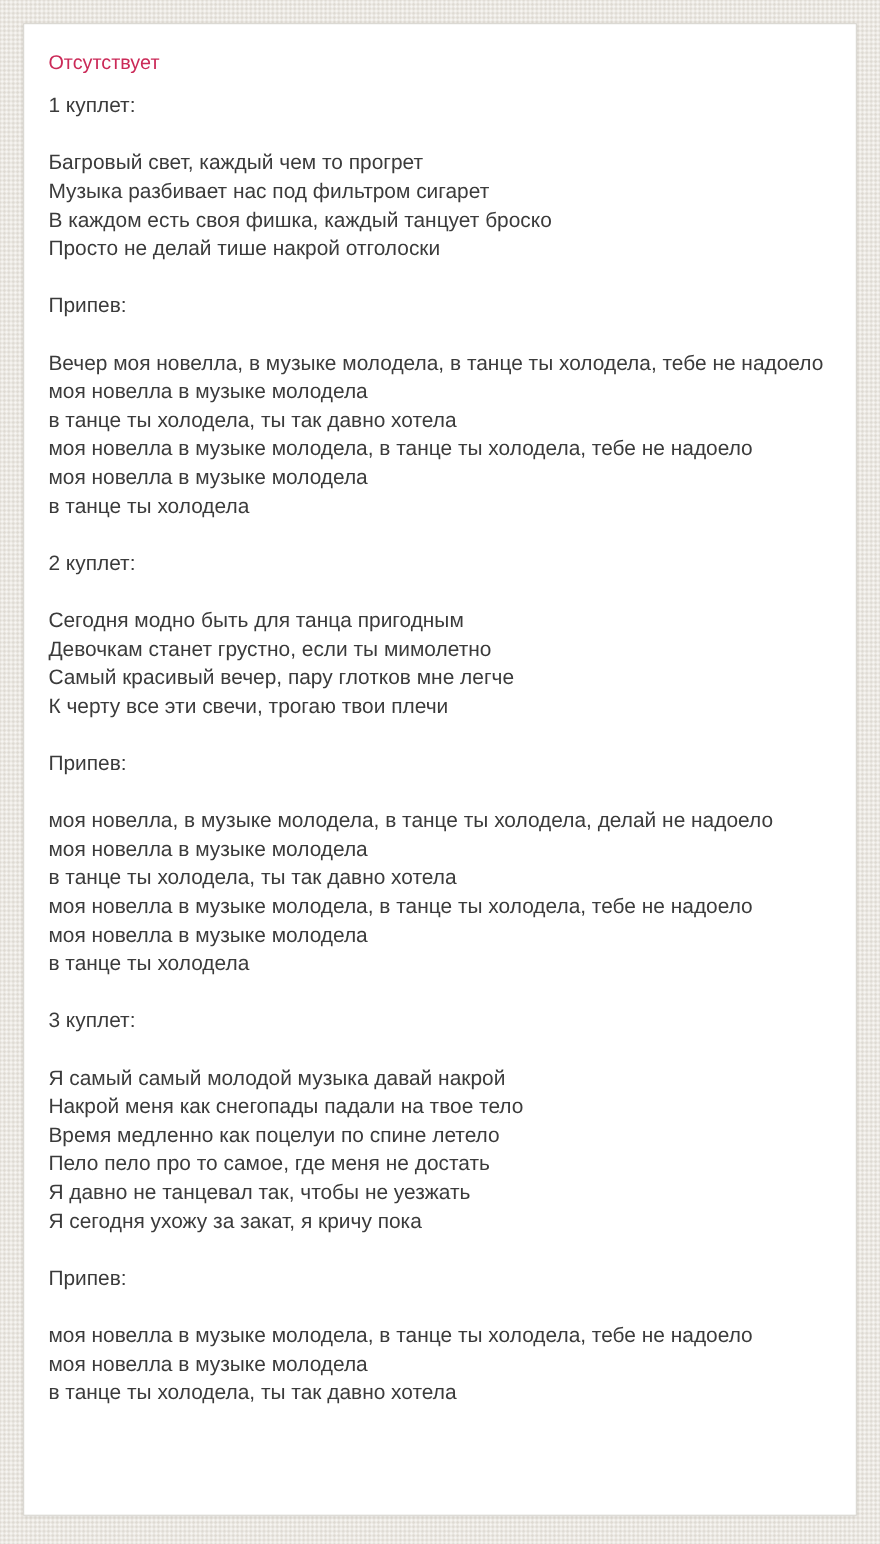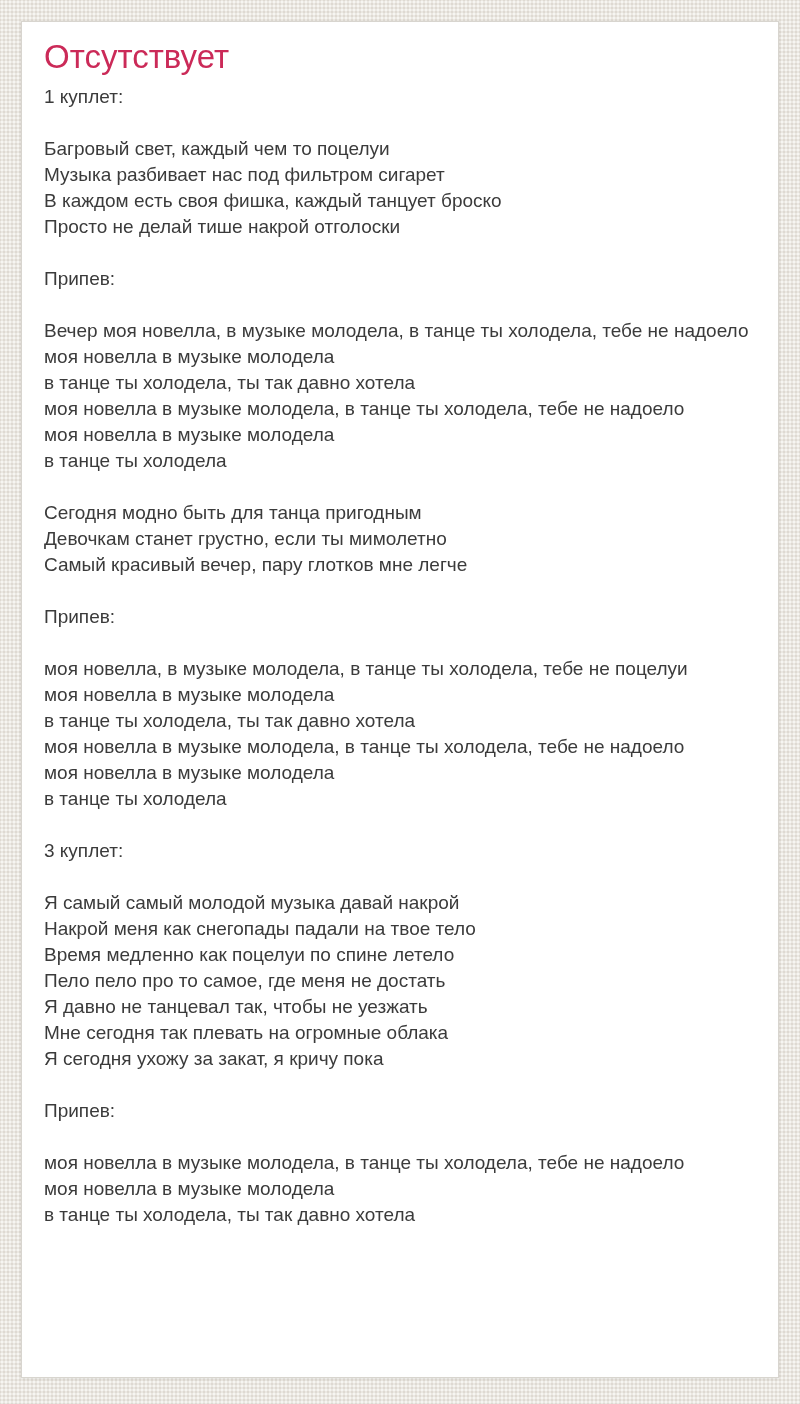--- a/index.html
+++ b/index.html
@@ -23,21 +23,21 @@
     left: 21px;
     top: 21px;
     width: 758px;
     height: 1357px;
     background: #ffffff;
     border: 1px solid #d8d5cf;
     box-shadow: 0 1px 3px rgba(0,0,0,0.07);
     padding: 20px 22px 0 22px;
   }
   .song-title {
-    font-size: 33px;
+    font-size: 18px;
     line-height: 30px;
     font-weight: 400;
     color: var(--title, #cb2a58);
   }
   .artist-line {
     font-size: 17px;
     line-height: 20px;
     color: var(--text, #3b3b3b);
     padding: 3px 0 9px 0;
     border-bottom: 1px dotted var(--divider, #93abbd);
@@ -63,62 +63,65 @@
 </head>
 <body>
 
 <div class="content-box">
   <h1 class="song-title">Отсутствует</h1>
   <div class="lyrics" id="lyrics">
       <div class="lyric-block">
         <div class="lyric-line">1 куплет:</div>
       </div>
       <div class="lyric-block">
-        <div class="lyric-line">Багровый свет, каждый чем то поцелуи</div>
+        <div class="lyric-line">Багровый свет, каждый чем то прогрет</div>
         <div class="lyric-line">Музыка разбивает нас под фильтром сигарет</div>
         <div class="lyric-line">В каждом есть своя фишка, каждый танцует броско</div>
         <div class="lyric-line">Просто не делай тише накрой отголоски</div>
       </div>
       <div class="lyric-block">
         <div class="lyric-line">Припев:</div>
       </div>
       <div class="lyric-block">
         <div class="lyric-line">Вечер моя новелла, в музыке молодела, в танце ты холодела, тебе не надоело</div>
         <div class="lyric-line">моя новелла в музыке молодела</div>
         <div class="lyric-line">в танце ты холодела, ты так давно хотела</div>
         <div class="lyric-line">моя новелла в музыке молодела, в танце ты холодела, тебе не надоело</div>
         <div class="lyric-line">моя новелла в музыке молодела</div>
         <div class="lyric-line">в танце ты холодела</div>
       </div>
       <div class="lyric-block">
+        <div class="lyric-line">2 куплет:</div>
+      </div>
+      <div class="lyric-block">
         <div class="lyric-line">Сегодня модно быть для танца пригодным</div>
         <div class="lyric-line">Девочкам станет грустно, если ты мимолетно</div>
         <div class="lyric-line">Самый красивый вечер, пару глотков мне легче</div>
+        <div class="lyric-line">К черту все эти свечи, трогаю твои плечи</div>
       </div>
       <div class="lyric-block">
         <div class="lyric-line">Припев:</div>
       </div>
       <div class="lyric-block">
-        <div class="lyric-line">моя новелла, в музыке молодела, в танце ты холодела, тебе не поцелуи</div>
+        <div class="lyric-line">моя новелла, в музыке молодела, в танце ты холодела, делай не надоело</div>
         <div class="lyric-line">моя новелла в музыке молодела</div>
         <div class="lyric-line">в танце ты холодела, ты так давно хотела</div>
         <div class="lyric-line">моя новелла в музыке молодела, в танце ты холодела, тебе не надоело</div>
         <div class="lyric-line">моя новелла в музыке молодела</div>
         <div class="lyric-line">в танце ты холодела</div>
       </div>
       <div class="lyric-block">
         <div class="lyric-line">3 куплет:</div>
       </div>
       <div class="lyric-block">
         <div class="lyric-line">Я самый самый молодой музыка давай накрой</div>
         <div class="lyric-line">Накрой меня как снегопады падали на твое тело</div>
         <div class="lyric-line">Время медленно как поцелуи по спине летело</div>
         <div class="lyric-line">Пело пело про то самое, где меня не достать</div>
         <div class="lyric-line">Я давно не танцевал так, чтобы не уезжать</div>
-        <div class="lyric-line">Мне сегодня так плевать на огромные облака</div>
         <div class="lyric-line">Я сегодня ухожу за закат, я кричу пока</div>
       </div>
       <div class="lyric-block">
         <div class="lyric-line">Припев:</div>
       </div>
       <div class="lyric-block">
         <div class="lyric-line">моя новелла в музыке молодела, в танце ты холодела, тебе не надоело</div>
         <div class="lyric-line">моя новелла в музыке молодела</div>
         <div class="lyric-line">в танце ты холодела, ты так давно хотела</div>
       </div>

